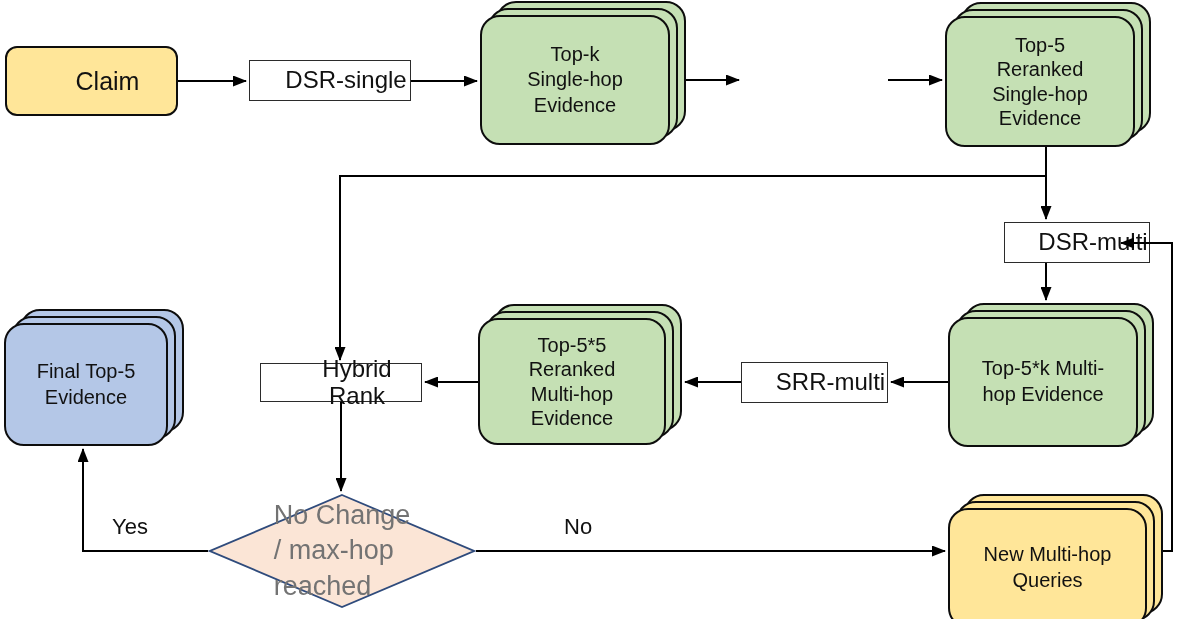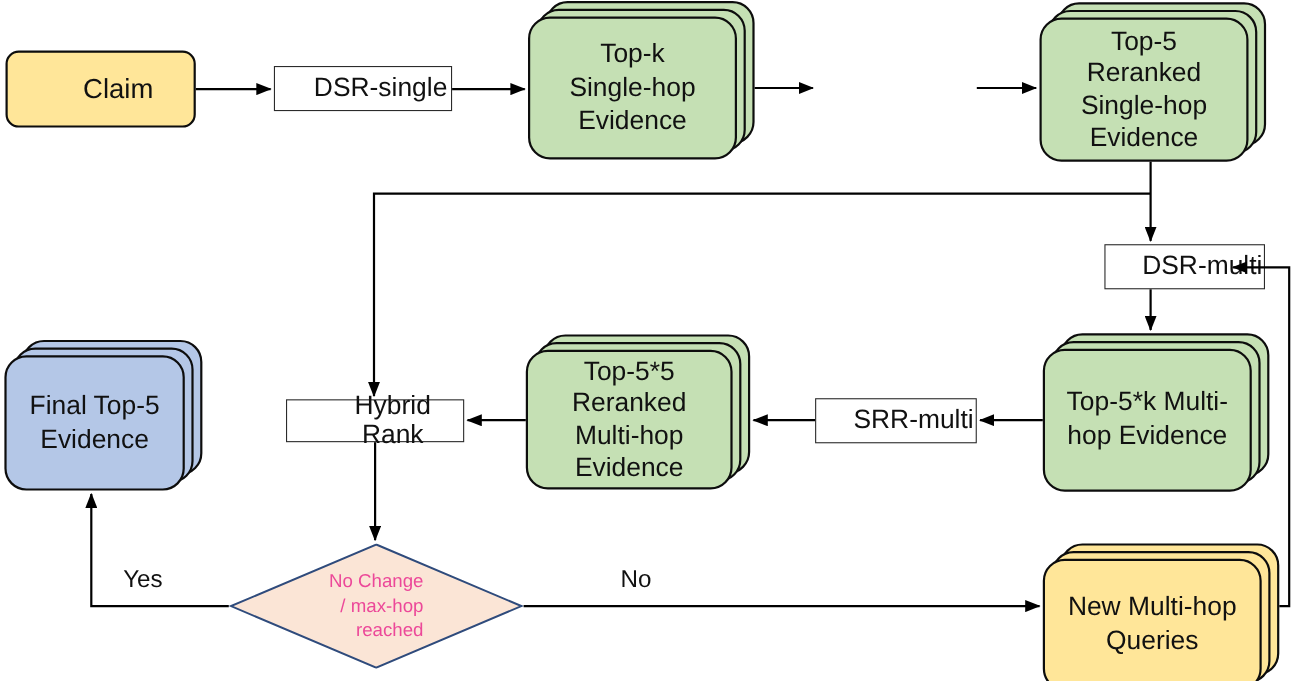--- a/index.html
+++ b/index.html
@@ -34,29 +34,29 @@
     border:2.4px solid #0d0d0d;border-radius:20px;
   }
   .stack .l3{left:16px;top:0;}
   .stack .l2{left:8px;top:7px;}
   .stack .l1{left:0;top:14px;display:flex;align-items:center;justify-content:center;}
   .stack.green .layer{background:#C5E0B4;}
   .stack.blue  .layer{background:#B4C7E7;}
   .stack.yellow .layer{background:#FFE699;margin-top:16px;}
   .lbl{
     white-space:pre-line;text-align:center;
-    font-size:24px;line-height:1.28;color:#111;
+    font-size:20px;line-height:1.28;color:#111;
   }
   
   .diamond{position:absolute;z-index:1;}
   .diamond .dlabel{
     position:absolute;inset:0;
     display:flex;align-items:center;justify-content:center;
-    white-space:pre-line;text-align:right;
-    font-size:17px;line-height:1.3;color:#ec4899;
+    white-space:pre-line;text-align:left;
+    font-size:27px;line-height:1.3;color:#737373;
   }
   
   .edge-label{
     position:absolute;z-index:2;
     font-size:22px;color:#111;background:transparent;
   }
   
   #edges{position:absolute;left:0;top:0;z-index:2;pointer-events:none;}
 </style>
 </head>

